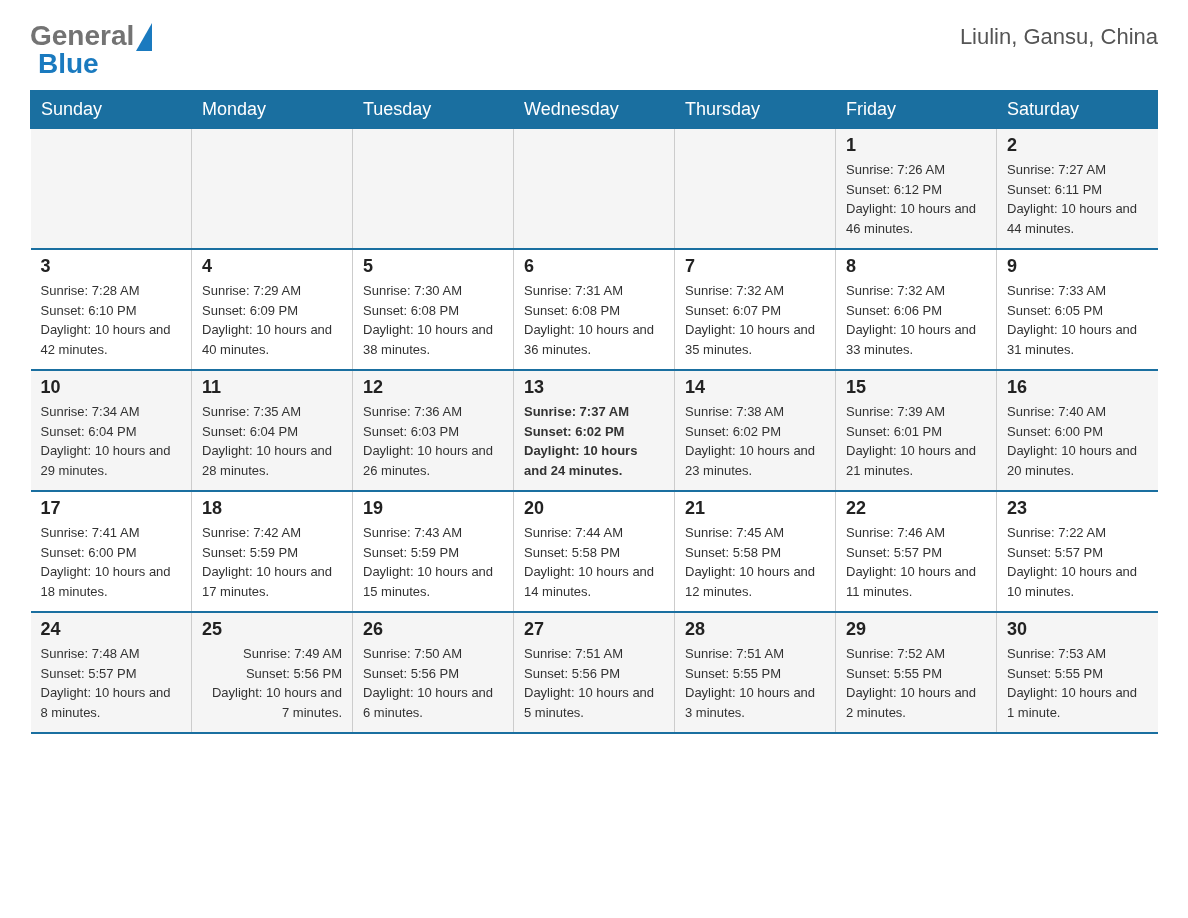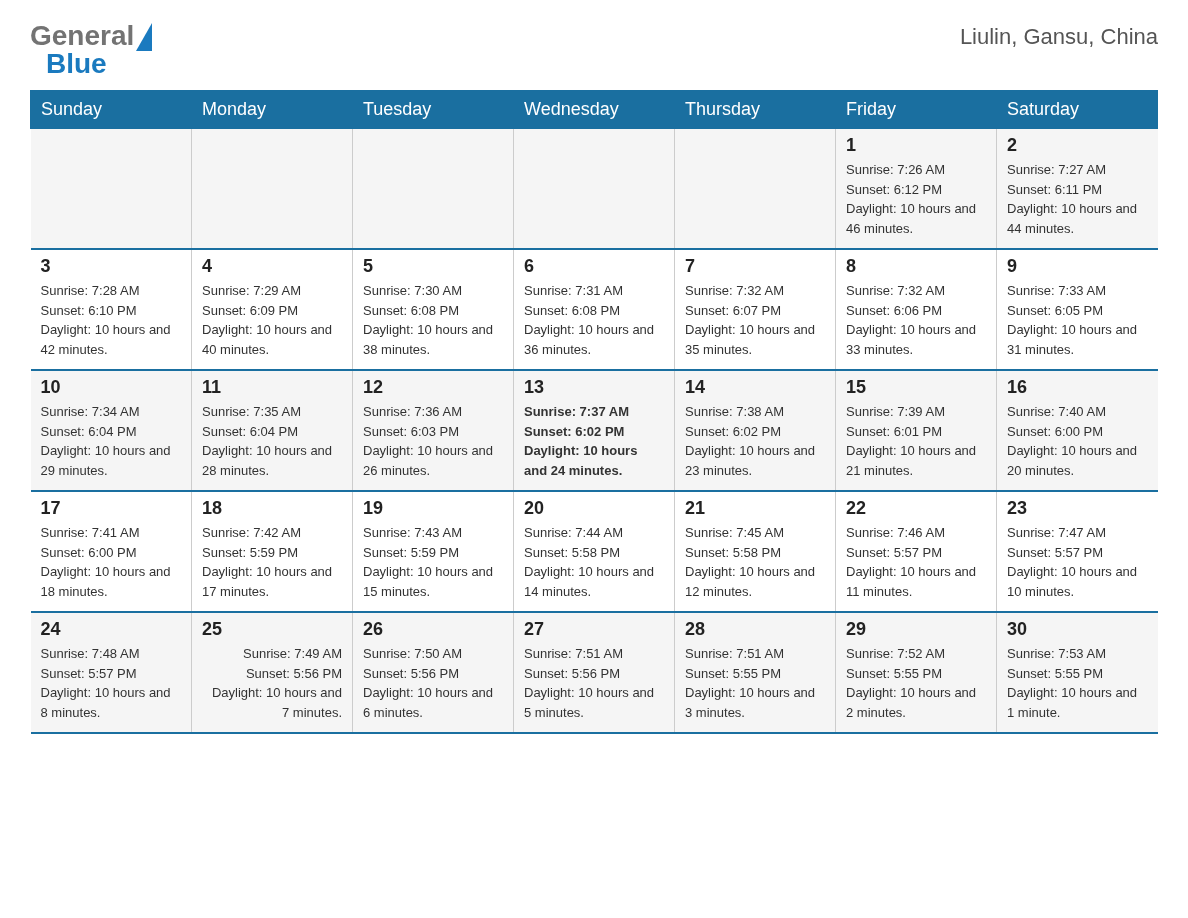--- a/index.html
+++ b/index.html
@@ -38,21 +38,21 @@
       border-right: 0px solid transparent;
       border-bottom: 28px solid #1a7abf;
       margin-left: 2px;
       margin-top: 2px;
     }
     .logo-subtitle {
       font-size: 28px;
       font-weight: bold;
       color: #1a7abf;
       margin-top: -4px;
-      margin-left: 16px;
+      margin-left: 8px;
     }
     .title-section {
       text-align: right;
     }
     .month-title {
       font-size: 52px;
       font-weight: normal;
       color: #222;
       line-height: 1.1;
     }
@@ -282,21 +282,21 @@
 Daylight: 10 hours and 12 minutes.</div>
         </td>
         <td>
           <span class="day-number">22</span>
           <div class="day-info" style="white-space: pre-line;">Sunrise: 7:46 AM
 Sunset: 5:57 PM
 Daylight: 10 hours and 11 minutes.</div>
         </td>
         <td>
           <span class="day-number">23</span>
-          <div class="day-info" style="white-space: pre-line;">Sunrise: 7:47 AM
+          <div class="day-info" style="white-space: pre-line;">Sunrise: 7:22 AM
 Sunset: 5:57 PM
 Daylight: 10 hours and 10 minutes.</div>
         </td>
       </tr>
       <tr>
         <td>
           <span class="day-number">24</span>
           <div class="day-info" style="white-space: pre-line;">Sunrise: 7:48 AM
 Sunset: 5:57 PM
 Daylight: 10 hours and 8 minutes.</div>

